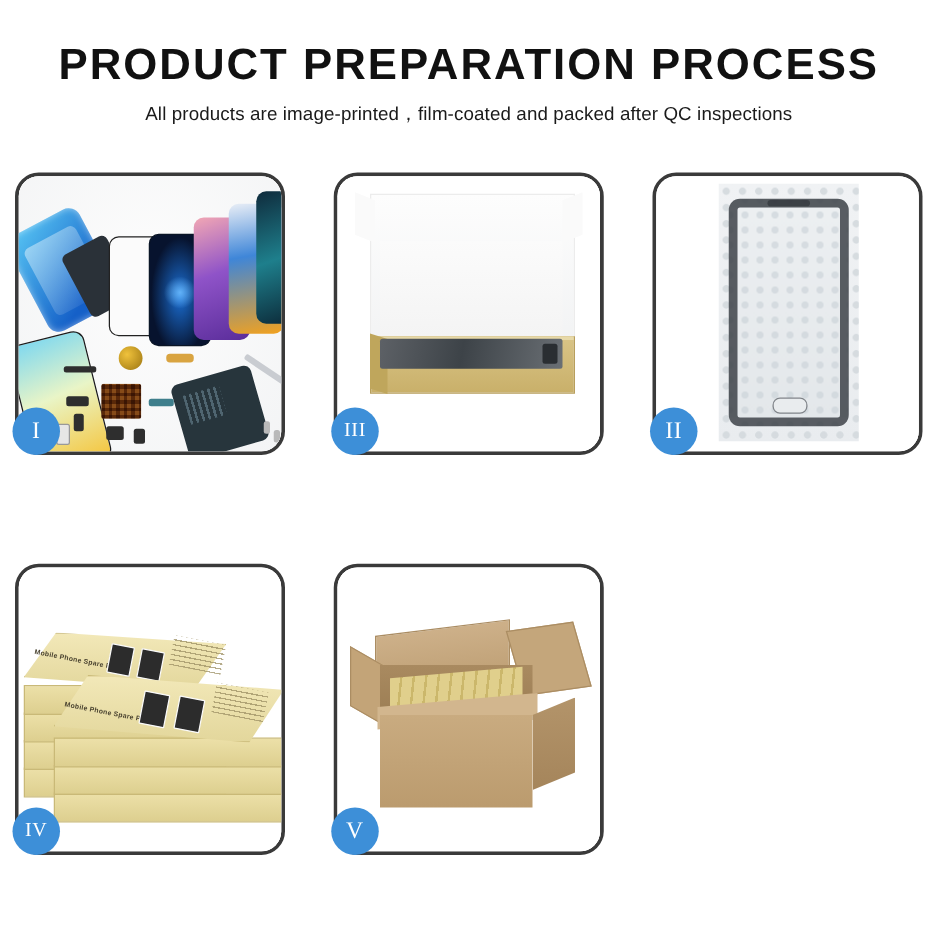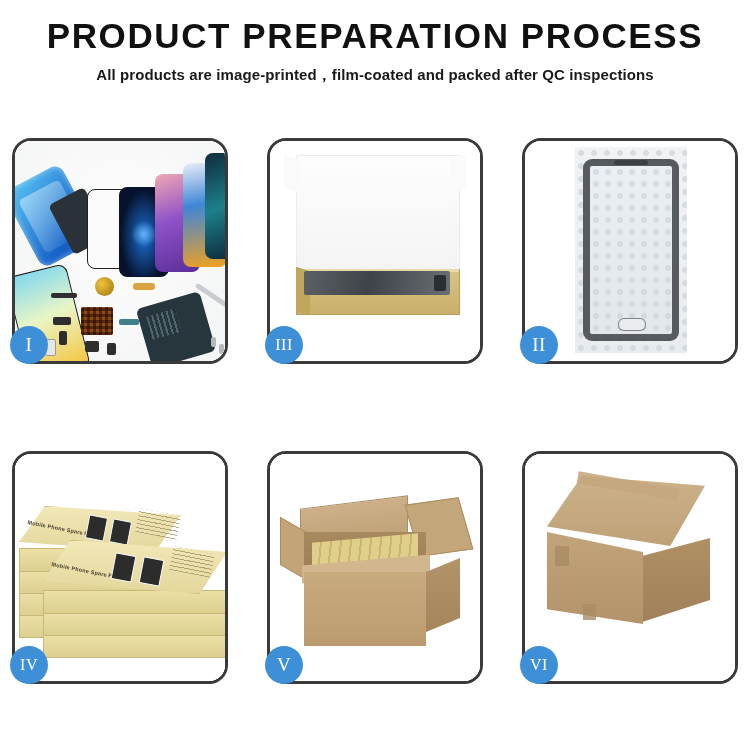--- a/index.html
+++ b/index.html
@@ -4,29 +4,29 @@
 <style>
   html,body{margin:0;padding:0;}
   body{
     width:750px;height:750px;background:#ffffff;
     font-family:"Liberation Sans","DejaVu Sans",sans-serif;
     overflow:hidden;position:relative;
   }
   .page{width:750px;height:750px;position:relative;background:#fff;}
 
   
-  .header{width:100%;text-align:center;padding-top:18px;}
+  .header{width:100%;text-align:center;padding-top:34px;}
   .title{
     font-size:35px;font-weight:700;color:#111;letter-spacing:1.6px;
     line-height:1.0;white-space:nowrap;
     transform:scaleX(1.0);
   }
   .subtitle{
     font-size:15px;color:#1a1a1a;margin-top:13px;letter-spacing:.1px;
-    white-space:nowrap;font-weight:700;
+    white-space:nowrap;font-weight:400;
   }
 
   
   .grid{
     position:absolute;left:12px;top:138px;width:726px;
     display:grid;grid-template-columns:216px 216px 216px;
     grid-template-rows:226px 233px;
     column-gap:39px;row-gap:87px;
   }
   .panel{
@@ -296,27 +296,15 @@
         <div class="ctn-flapL"></div>
         <div class="ctn-inner"></div>
         <div class="inboxes"></div>
         <div class="ctn-flapFront"></div>
         <div class="ctn-side"></div>
         <div class="ctn-front"></div>
       </div>
       <div class="badge">V</div>
     </div>
 
-    <div class="panel">
-      <div class="panel-inner">
-        <div class="p6bg"></div>
-        <div class="s-top"></div>
-        <div class="tape"></div>
-        <div class="s-side"></div>
-        <div class="s-front"></div>
-        <div class="tape2"></div>
-        <div class="tape3"></div>
-      </div>
-      <div class="badge w">VI</div>
-    </div>
 
   </div>
 </div>
 
 </body></html>

